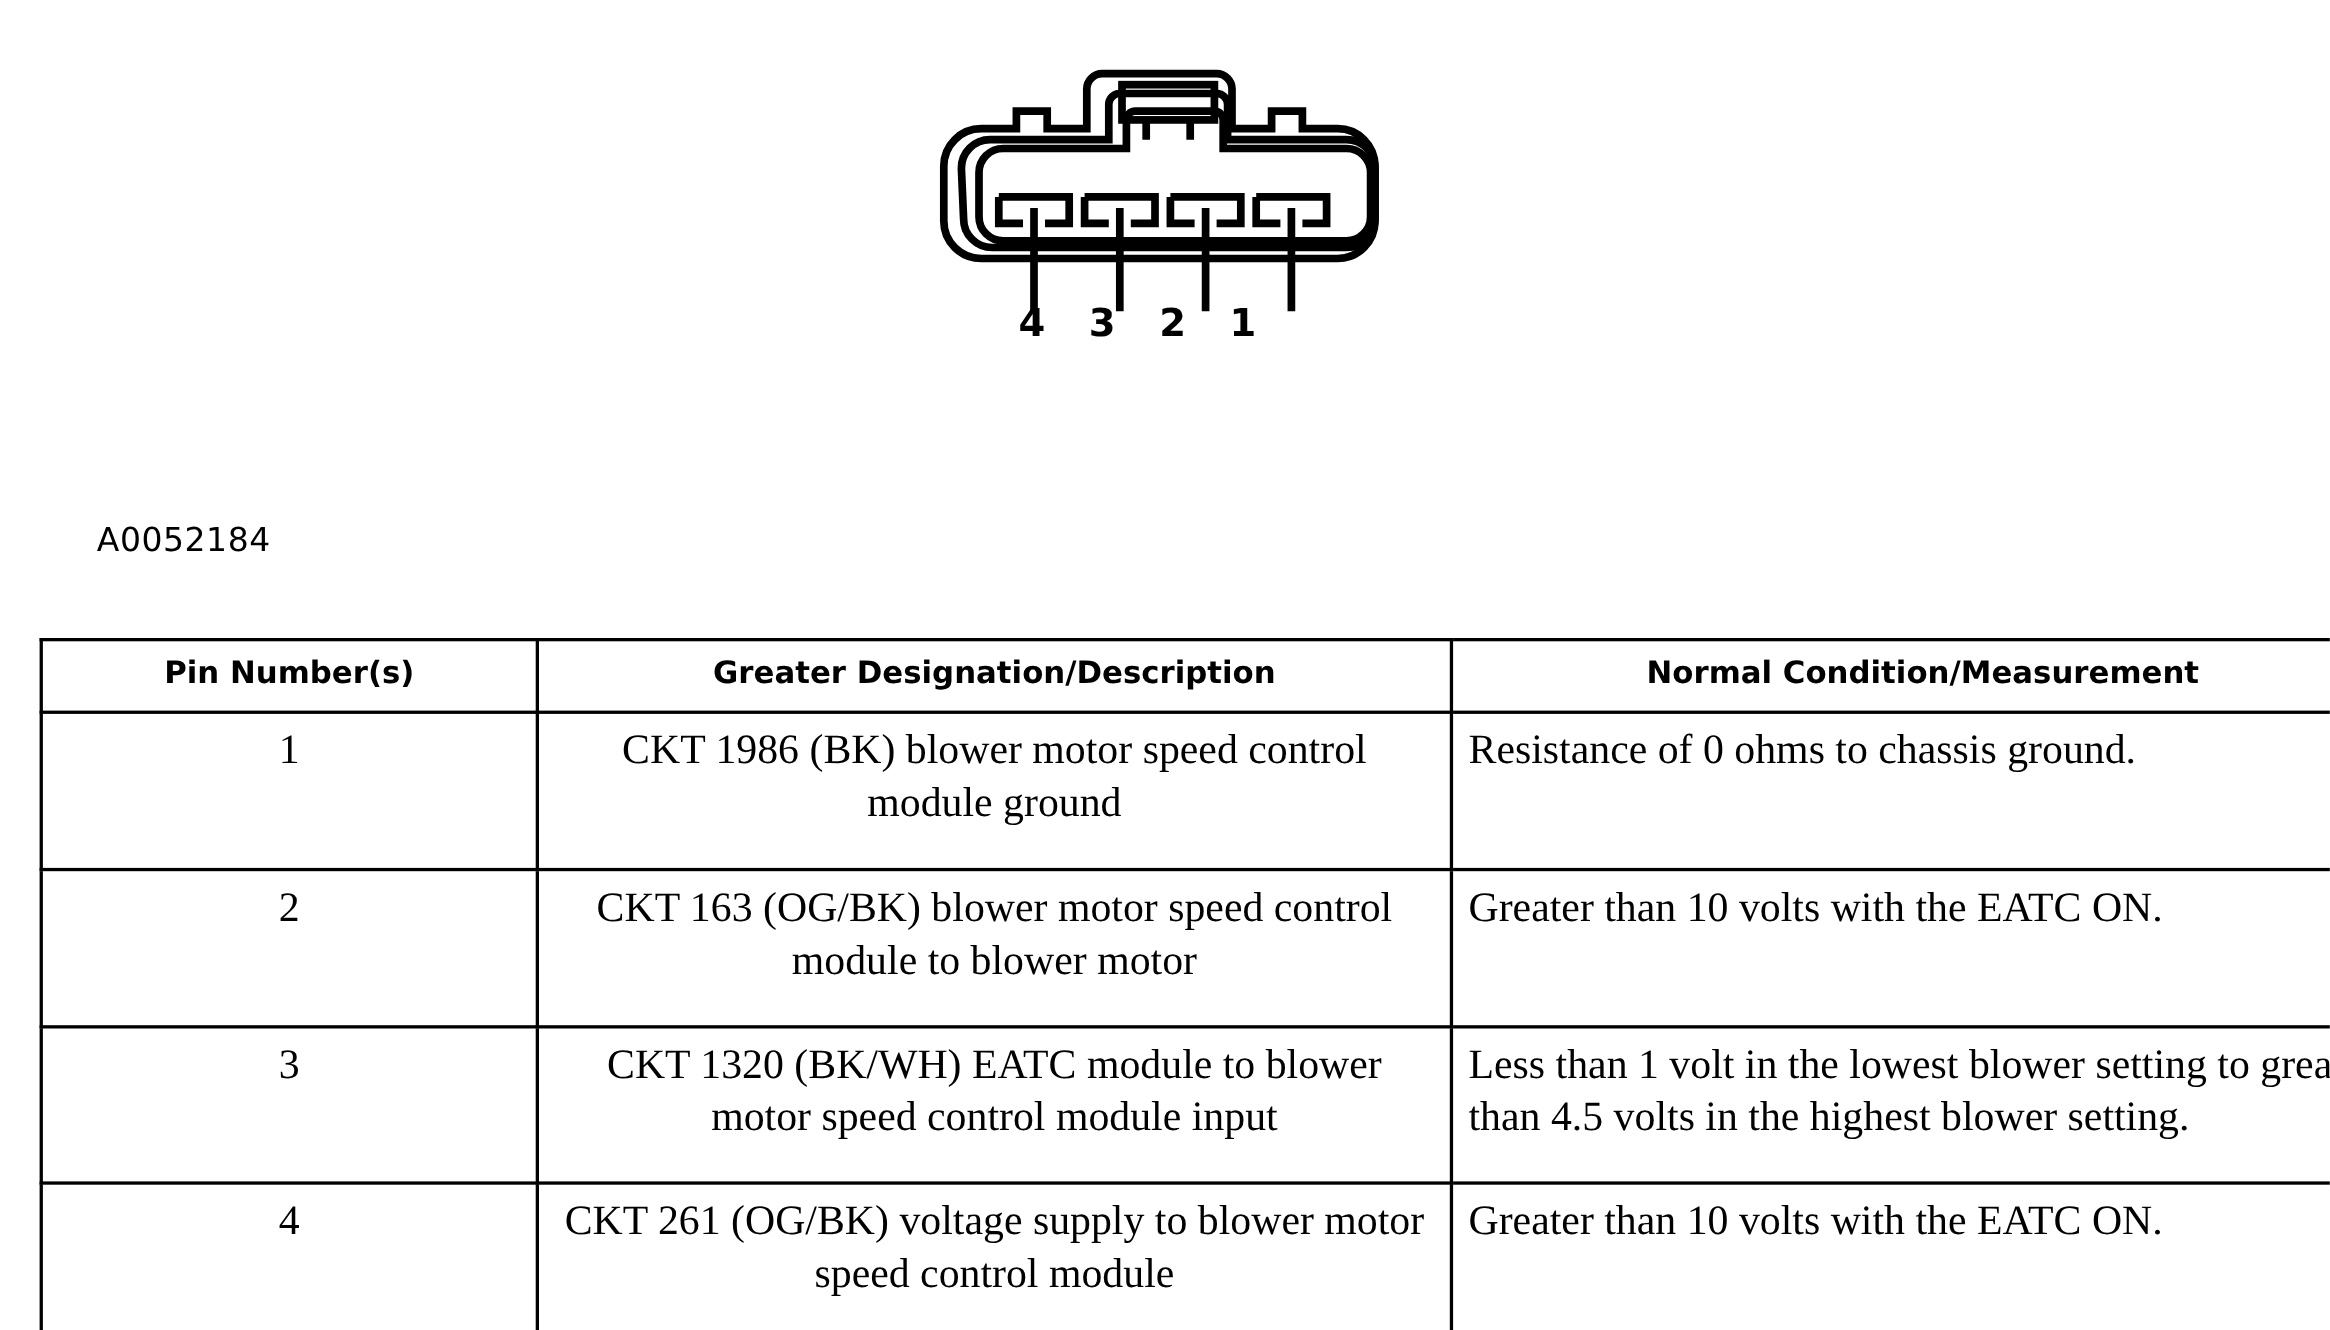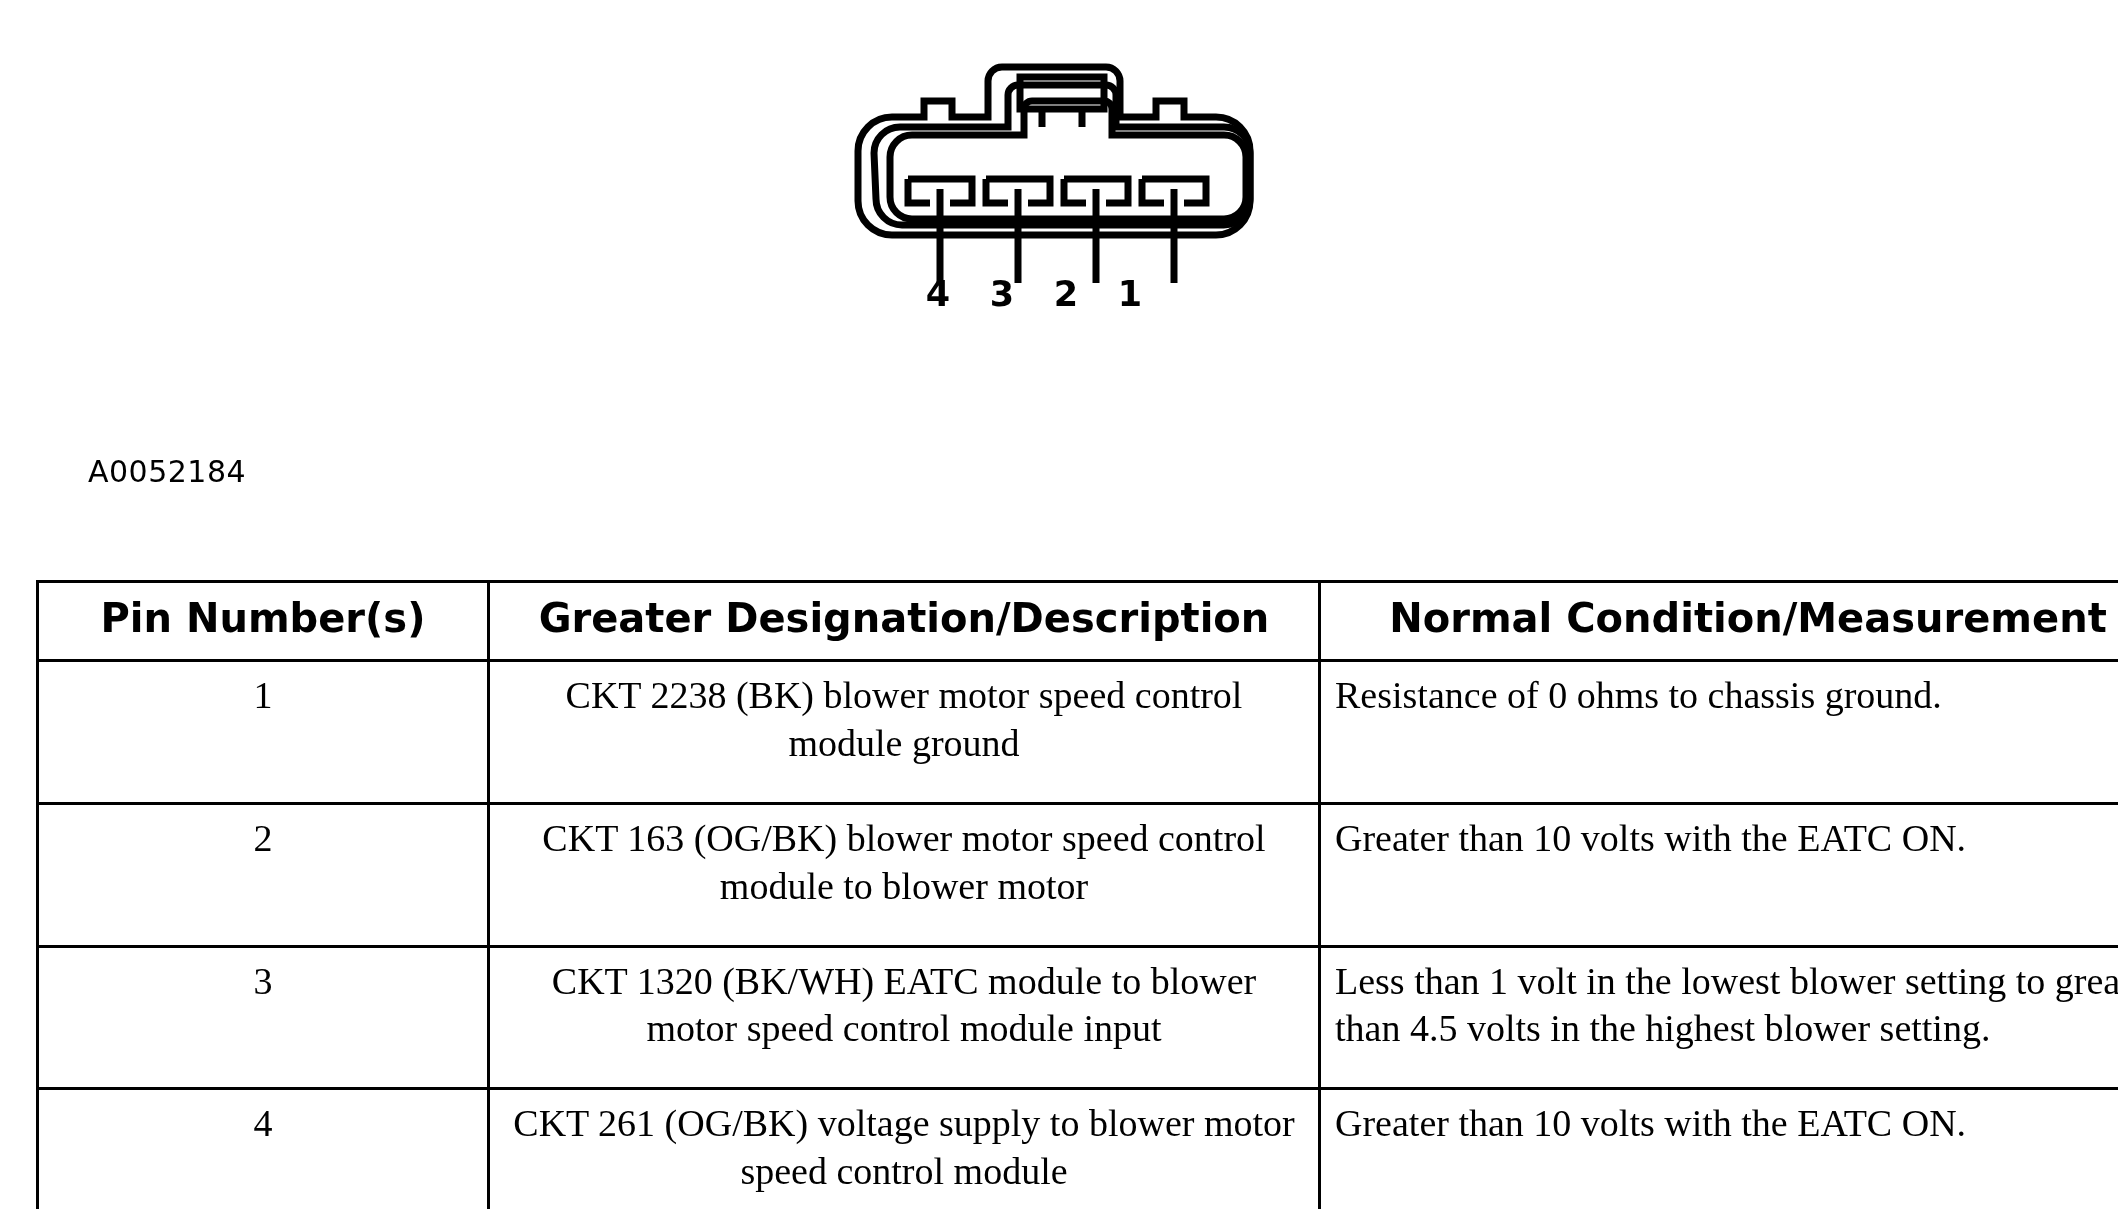--- a/index.html
+++ b/index.html
@@ -37,21 +37,21 @@
     font-weight: 700;
     line-height: 1;
     text-align: center;
     width: 40px;
     color: #000;
   }
 
   #figure-id {
     position: absolute;
     left: 88px;
-    top: 454px;
+    top: 474px;
     font-family: "DejaVu Sans", "Liberation Sans", sans-serif;
     font-size: 30px;
     letter-spacing: 0.5px;
     color: #000;
   }
 
   
   #pinout-table {
     position: absolute;
     left: 36px;
@@ -61,21 +61,21 @@
     table-layout: fixed;
   }
   #pinout-table th,
   #pinout-table td {
     border: 3px solid #000;
     vertical-align: top;
     padding: 10px 14px 34px 14px;
   }
   #pinout-table thead th {
     font-family: "DejaVu Sans", "Liberation Sans", sans-serif;
-    font-size: 40px;
+    font-size: 28px;
     font-weight: 700;
     text-align: center;
     padding: 12px 14px 18px 14px;
     white-space: nowrap;
   }
   #pinout-table tbody td {
     font-family: "Liberation Serif", "DejaVu Serif", serif;
     font-size: 38px;
     line-height: 1.26;
   }
@@ -178,21 +178,21 @@
   <thead>
     <tr>
       <th class="col-pin">Pin Number(s)</th>
       <th class="col-desc">Greater Designation/Description</th>
       <th class="col-meas">Normal Condition/Measurement</th>
     </tr>
   </thead>
   <tbody>
     <tr>
       <td class="col-pin">1</td>
-      <td class="col-desc">CKT 2238 (BK) blower motor speed control module ground</td>
+      <td class="col-desc">CKT 1986 (BK) blower motor speed control module ground</td>
       <td class="col-meas">Resistance of 0 ohms to chassis ground.</td>
     </tr>
     <tr>
       <td class="col-pin">2</td>
       <td class="col-desc">CKT 163 (OG/BK) blower motor speed control module to blower motor</td>
       <td class="col-meas">Greater than 10 volts with the EATC ON.</td>
     </tr>
     <tr class="row-tall">
       <td class="col-pin">3</td>
       <td class="col-desc">CKT 1320 (BK/WH) EATC module to blower motor speed control module input</td>

